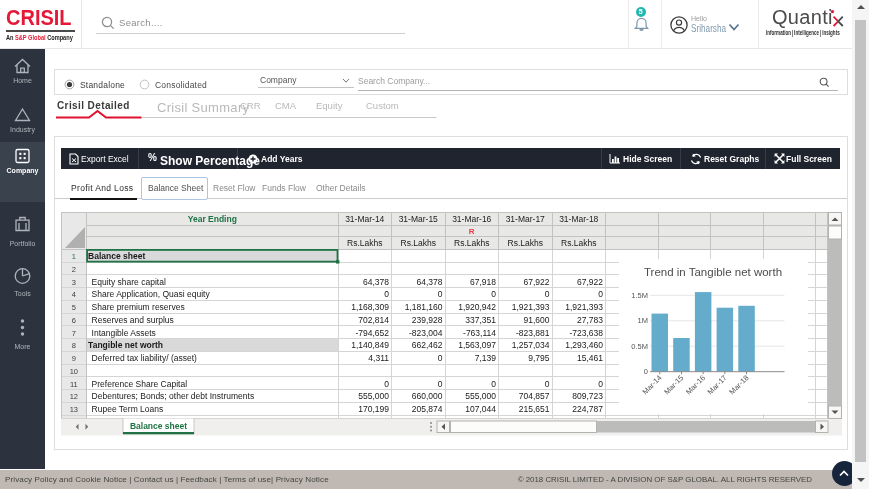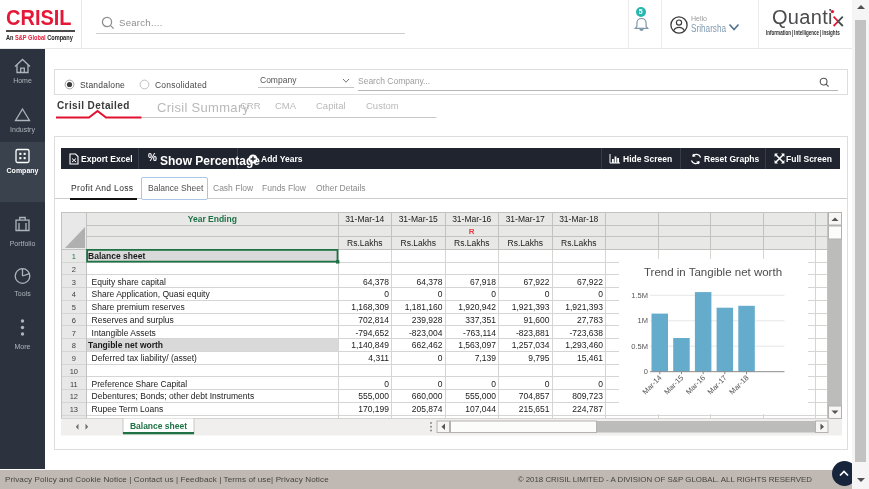--- a/index.html
+++ b/index.html
@@ -105,39 +105,39 @@
 <div class="abs" style="left:358px;top:89.5px;width:480px;height:1px;background:#b5b5b5"></div>
 <svg class="abs" style="left:819px;top:77px" width="11" height="11" viewBox="0 0 11 11">
  <circle cx="4.6" cy="4.6" r="3.4" fill="none" stroke="#555" stroke-width="1.1"></circle>
  <line x1="7.1" y1="7.1" x2="9.6" y2="9.6" stroke="#555" stroke-width="1.1"></line>
 </svg>
 
 <div class="abs" style="left:57px;top:100px;font-size:10px;font-weight:bold;color:#3a3a3a;letter-spacing:0.4px">Crisil Detailed</div>
 <div class="abs" style="left:157px;top:100px;font-size:13px;color:#b9b9b9;letter-spacing:0.3px">Crisil Summary</div>
 <div class="abs" style="left:240px;top:100px;font-size:9.5px;color:#b9b9b9">CRR</div>
 <div class="abs" style="left:275px;top:100px;font-size:9.5px;color:#b9b9b9">CMA</div>
-<div class="abs" style="left:316px;top:100px;font-size:9.5px;color:#b9b9b9">Capital</div>
+<div class="abs" style="left:316px;top:100px;font-size:9.5px;color:#b9b9b9">Equity</div>
 <div class="abs" style="left:366px;top:100px;font-size:9.5px;color:#b9b9b9">Custom</div>
 <svg class="abs" style="left:55px;top:109px" width="385" height="11" viewBox="0 0 385 11">
  <line x1="86.5" y1="8.5" x2="381.5" y2="8.5" stroke="#c9c9c9" stroke-width="1"></line>
  <path d="M1 8.5 H34 L42.5 2 L51 8.5 H86.5" fill="none" stroke="#e0112e" stroke-width="2"></path>
 </svg>
 
 <div class="abs" style="left:54px;top:136px;width:794px;height:314px;background:#fff;border:1px solid #ddd"></div>
 <div class="abs" style="left:61px;top:148px;width:779px;height:21px;background:#20242f"></div>
 <div class="abs" style="left:138px;top:148px;width:1px;height:21px;background:#363c49"></div>
 <div class="abs" style="left:237px;top:148px;width:1px;height:21px;background:#363c49"></div>
 <div class="abs" style="left:601px;top:148px;width:1px;height:21px;background:#363c49"></div>
 <div class="abs" style="left:680px;top:148px;width:1px;height:21px;background:#363c49"></div>
 <div class="abs" style="left:765px;top:148px;width:1px;height:21px;background:#363c49"></div>
 <svg class="abs" style="left:69px;top:152.5px" width="10" height="12" viewBox="0 0 10 12">
  <path d="M1 1 H6.5 L9 3.5 V11 H1 Z" fill="none" stroke="#fff" stroke-width="1.1"></path>
  <path d="M3 5.5 L7 9 M7 5.5 L3 9" stroke="#fff" stroke-width="1"></path>
 </svg>
-<div class="abs" style="left:81px;top:153.5px;font-size:8.5px;font-weight:bold;color:#fff">Export Excel</div>
+<div class="abs" style="left:81px;top:153.5px;font-size:8.5px;font-weight:normal;color:#fff">Export Excel</div>
 <div class="abs" style="left:148px;top:152px;font-size:10px;font-weight:bold;color:#fff">%</div>
 <div class="abs" style="left:160px;top:153.5px;font-size:12px;font-weight:bold;color:#fff">Show Percentage</div>
 <svg class="abs" style="left:248px;top:154px" width="10" height="10" viewBox="0 0 10 10">
  <circle cx="5" cy="5" r="4.5" fill="#fff"></circle>
  <path d="M5 2.5 V7.5 M2.5 5 H7.5" stroke="#20242f" stroke-width="1.4"></path>
 </svg>
 <div class="abs" style="left:261px;top:153.5px;font-size:8.5px;font-weight:bold;color:#fff">Add Years</div>
 <svg class="abs" style="left:609px;top:153px" width="12" height="11" viewBox="0 0 12 11">
  <path d="M1 1 V10 H11" stroke="#fff" stroke-width="1" fill="none"></path>
  <rect x="3" y="6" width="1.8" height="4" fill="#fff"></rect>
@@ -156,21 +156,21 @@
  <path d="M2 2 L9 9 M9 2 L2 9" stroke="#fff" stroke-width="1.5" fill="none"></path>
  <path d="M0.6 0.6 H4 L0.6 4 Z M10.4 0.6 V4 L7 0.6 Z M0.6 10.4 V7 L4 10.4 Z M10.4 10.4 H7 L10.4 7 Z" fill="#fff"></path>
 </svg>
 <div class="abs" style="left:786px;top:153.5px;font-size:8.5px;font-weight:bold;color:#fff">Full Screen</div>
 
 <div class="abs" style="left:55px;top:198px;width:792px;height:1px;background:#ccc"></div>
 <div class="abs" style="left:70px;top:197.5px;width:67px;height:2px;background:#111"></div>
 <div class="abs" style="left:71px;top:183px;font-size:8.5px;color:#2b2b2b;letter-spacing:.35px">Profit And Loss</div>
 <div class="abs" style="left:141px;top:177px;width:67px;height:23px;border:1px solid #a9c6e5;border-radius:2px;background:#fff"></div>
 <div class="abs" style="left:148px;top:183px;font-size:8.5px;color:#4f4f4f">Balance Sheet</div>
-<div class="abs" style="left:213px;top:183px;font-size:8.5px;color:#8a8a8a">Cash Flow</div>
+<div class="abs" style="left:213px;top:183px;font-size:8.5px;color:#8a8a8a">Reset Flow</div>
 <div class="abs" style="left:262px;top:183px;font-size:8.5px;color:#8a8a8a">Funds Flow</div>
 <div class="abs" style="left:316px;top:183px;font-size:8.5px;color:#8a8a8a">Other Details</div>
 
 <svg class="abs" style="left:61px;top:211.5px" width="781" height="224" viewBox="0 0 781 224">
     <rect x="0" y="0" width="767.0" height="37.4" fill="#e8e8e7"></rect>
     <rect x="0" y="0" width="25.6" height="37.4" fill="#e9e8e8"></rect>
     <rect x="0" y="37.4" width="25.6" height="169.15" fill="#e9e8e8"></rect>
     <rect x="25.6" y="37.4" width="741.4" height="169.15" fill="#fff"></rect>
     <path d="M24 15 V36 H4 Z" fill="#b0b0b0"></path>
     <rect x="25.6" y="37.4" width="251.4" height="12.75" fill="#d9d9d9"></rect>

